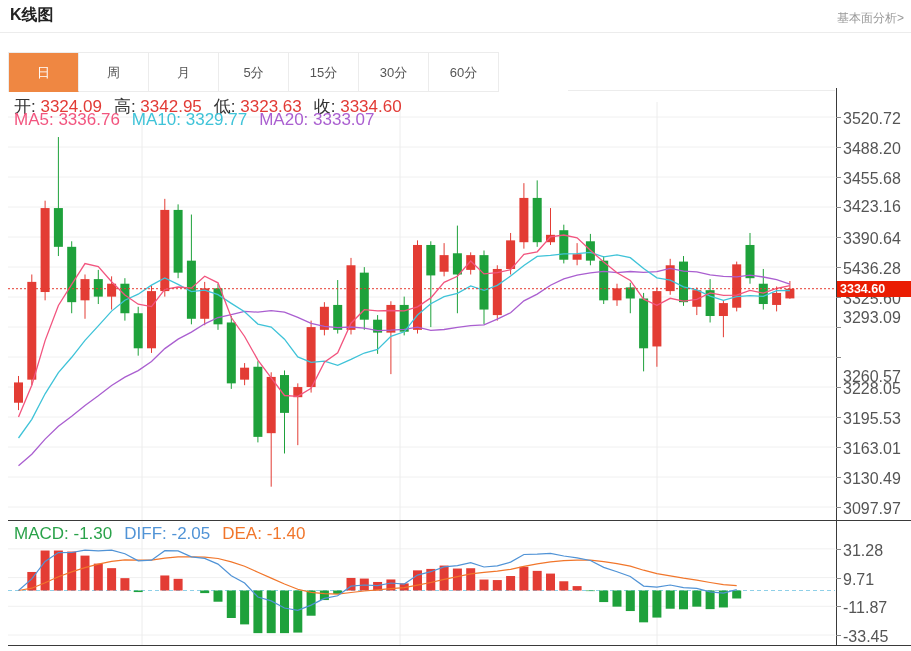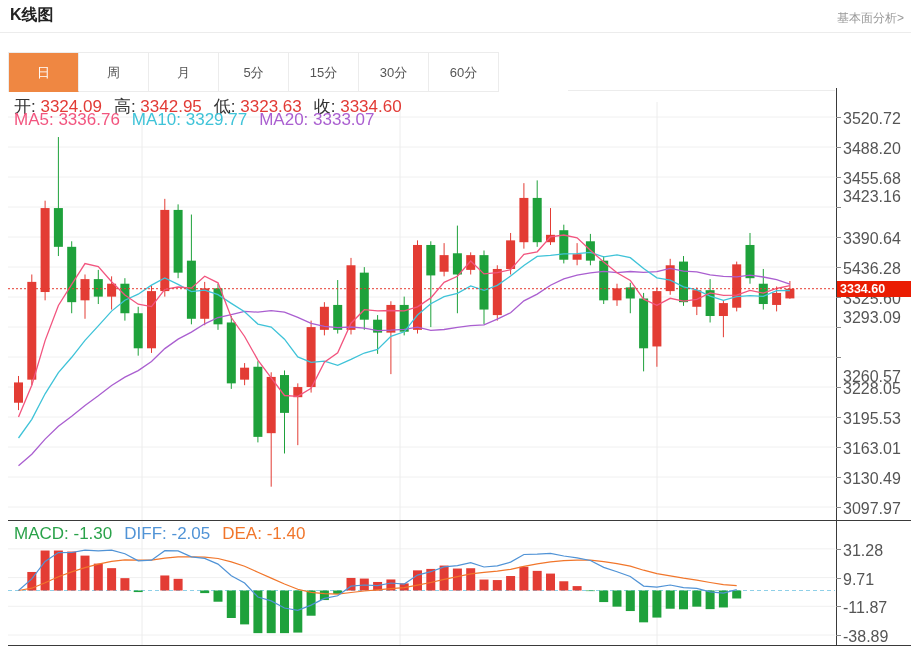--- a/index.html
+++ b/index.html
@@ -258,21 +258,21 @@
   <div class="hline-mid"></div>
   <div class="hline-bot"></div>
 
   <div id="axis-labels">
       <div class="tick-label" style="top: 110px;">3520.72</div>
       <div class="tick-dash" style="top: 117px;"></div>
       <div class="tick-label" style="top: 140.001px;">3488.20</div>
       <div class="tick-dash" style="top: 147.001px;"></div>
       <div class="tick-label" style="top: 170.003px;">3455.68</div>
       <div class="tick-dash" style="top: 177.003px;"></div>
-      <div class="tick-label" style="top: 188px;">3423.16</div>
+      <div class="tick-label" style="top: 198px;">3423.16</div>
       <div class="tick-dash" style="top: 207.004px;"></div>
       <div class="tick-label" style="top: 230.005px;">3390.64</div>
       <div class="tick-dash" style="top: 237.005px;"></div>
       <div class="tick-label" style="top: 260.007px;">5436.28</div>
       <div class="tick-dash" style="top: 267.007px;"></div>
       <div class="tick-label" style="top: 290.008px;">3325.60</div>
       <div class="tick-dash" style="top: 297.008px;"></div>
       <div class="tick-label" style="top: 309px;">3293.09</div>
       <div class="tick-dash" style="top: 327px;"></div>
       <div class="tick-label" style="top: 351px; margin-top: 17px;">3260.57</div>
@@ -286,17 +286,17 @@
       <div class="tick-label" style="top: 470.007px;">3130.49</div>
       <div class="tick-dash" style="top: 477.007px;"></div>
       <div class="tick-label" style="top: 500.008px;">3097.97</div>
       <div class="tick-dash" style="top: 507.008px;"></div>
       <div class="tick-label" style="top: 541.835px;">31.28</div>
       <div class="tick-dash" style="top: 548.835px;"></div>
       <div class="tick-label" style="top: 570.566px;">9.71</div>
       <div class="tick-dash" style="top: 577.566px;"></div>
       <div class="tick-label" style="top: 599.311px;">-11.87</div>
       <div class="tick-dash" style="top: 606.311px;"></div>
-      <div class="tick-label" style="top: 628.055px;">-38.89</div>
+      <div class="tick-label" style="top: 628.055px;">-33.45</div>
       <div class="tick-dash" style="top: 635.055px;"></div>
     </div>
   <div class="price-tag" id="price-tag" style="top: 280.705px;">3334.60</div>
 </div>
 
 </body></html>

